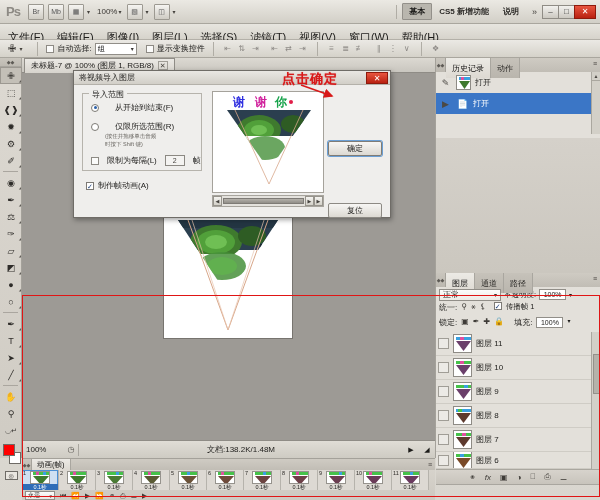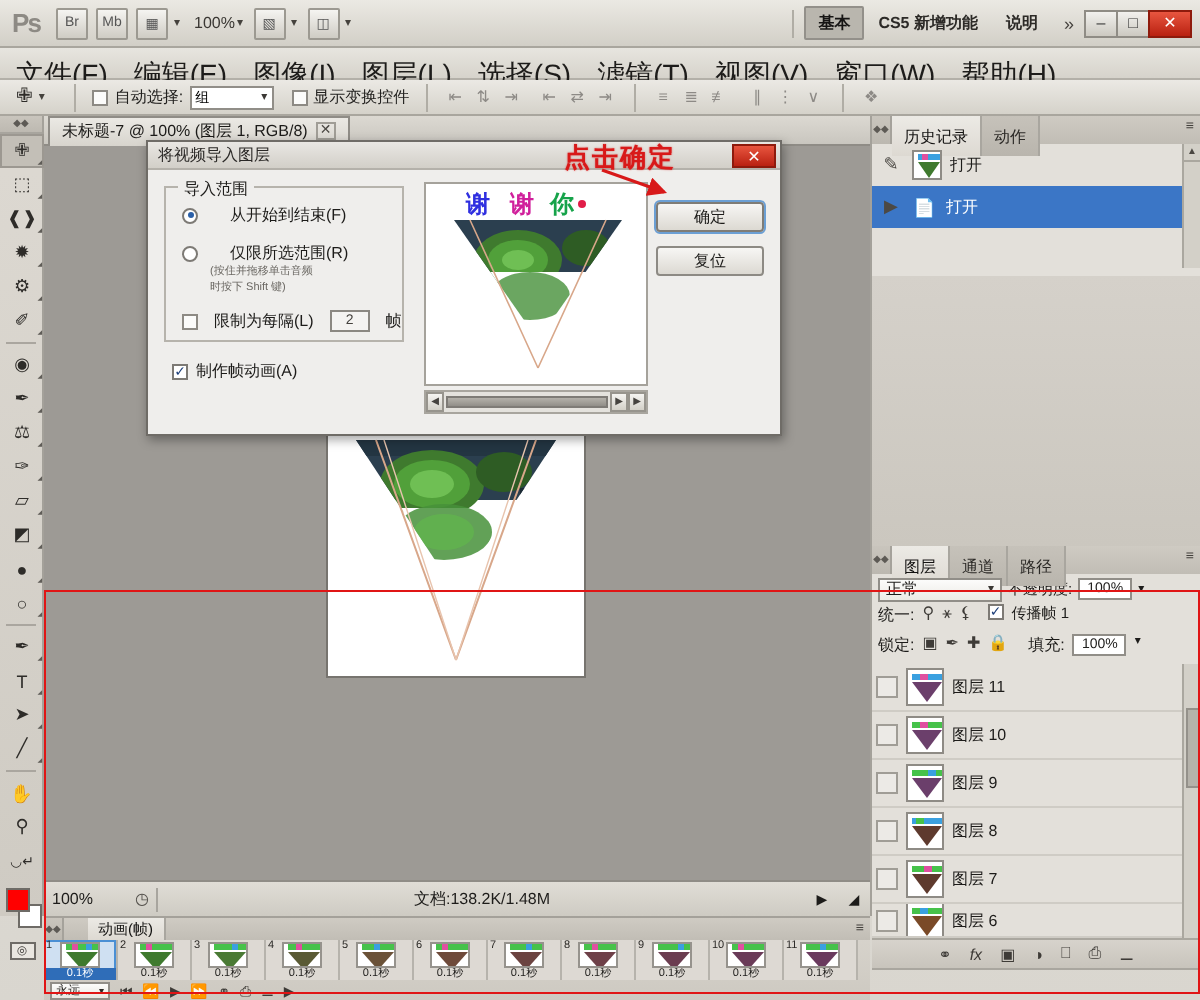--- a/index.html
+++ b/index.html
@@ -36,21 +36,21 @@
           display:flex; align-items:center; justify-content:center; font-size:8px; color:#333; margin-left:-1px;}
   .wbtn.close { background:linear-gradient(#e8553f,#b92111); color:#fff; border-color:#8e1a0c; width:22px;}
 
   
   .menubar {
     position:absolute; left:0; top:24px; width:600px; height:16px;
     background: linear-gradient(#e7e5df,#d6d3cb);
     border-bottom:1px solid #b3b0a8;
     display:flex; align-items:center; padding-left:8px;
   }
-  .menu-item { font-size:14px; color:#1d1c1a; margin-right:13px; white-space:nowrap;margin-top:12px; }
+  .menu-item { font-size:11px; color:#1d1c1a; margin-right:13px; white-space:nowrap;margin-top:12px; }
 
   
   .optionsbar {
     position:absolute; left:0; top:40px; width:600px; height:18px;
     background: linear-gradient(#ebe9e4,#d5d2ca);
     border-bottom:1px solid #a9a69e;
     display:flex; align-items:center; padding-left:4px; gap:3px;
   }
   .opt-tool { display:flex; align-items:center; gap:2px; padding:0 4px; }
   .chk { width:8px; height:8px; border:1px solid #8d8a84; background:#fbfbfa; display:inline-block; }
@@ -128,21 +128,21 @@
   .chk-on { width:8px; height:8px; border:1px solid #7d7a75; background:#fff; font-size:7px; line-height:7px;
             color:#1d3f7a; text-align:center; }
   .preview { position:absolute; left:138px; top:6px; width:112px; height:102px; background:#fff; border:1px solid #a5a29b; overflow:hidden;}
   .prev-slider { position:absolute; left:138px; top:110px; width:112px; height:12px;
                  background:#e4e2dd; border:1px solid #a8a59e; display:flex; align-items:center; }
   .ps-btn { width:9px; height:10px; border:1px solid #97948d; background:linear-gradient(#f5f4f1,#d3d0c8); font-size:5px;
             display:flex; align-items:center; justify-content:center; color:#46433f;}
   .ps-track { flex:1; height:6px; margin:0 1px; background:linear-gradient(#b4b1aa,#918e88); border:1px solid #7e7b76;}
   .dlg-buttons { position:absolute; right:8px; top:16px; display:flex; flex-direction:column; gap:7px; }
   .dbtn { width:54px; height:15px; border:1px solid #8d8a84; background:linear-gradient(#f7f6f4,#dcd9d2);
-          font-size:8px; color:#1d1c1a; display:flex; align-items:center; justify-content:center; border-radius:2px;}
+          font-size:8px; color:#1d1c1a; display:flex; align-items:center; justify-content:center; border-radius:2px;margin-top:40px;}
   .dbtn.primary { box-shadow: 0 0 0 1px #6b9fd4; border-color:#7f7c76; }
 
   
   .dock { position:absolute; left:435px; top:58px; width:165px; height:400px;
           background:linear-gradient(#d9d5ce,#cecac2); border-left:1px solid #a4a19a; }
   .panel { border-bottom:1px solid #a9a69f; }
   .panel-tabbar { height:14px; background:linear-gradient(#cfcbc3,#c1bdb5); display:flex; align-items:stretch; position:relative;}
   .pgrip { width:10px; background:linear-gradient(#c9c5bd,#bcb8b0); border-right:1px solid #a5a29b;
            display:flex; align-items:center; justify-content:center; font-size:5px; color:#5d5a55;}
   .ptab { font-size:8px; color:#2b2926; padding:10px 6px; display:flex; align-items:center;
@@ -173,21 +173,21 @@
   .lay-scroll { position:absolute; right:0; top:0; bottom:0; width:9px; background:#d3d0c8; border-left:1px solid #aaa79f;}
   .lay-thumbbar { position:absolute; left:1px; top:22px; width:7px; height:40px; background:#b5b2aa; border:1px solid #94918a;}
   .lay-footer { height:15px; background:linear-gradient(#d7d3cc,#c8c4bc); display:flex; align-items:center;
                 justify-content:center; gap:9px; font-size:8px; color:#3e3b37; border-top:1px solid #aaa79f;}
 
   
   .animpanel { position:absolute; left:22px; top:458px; width:413px; height:42px;
                background:linear-gradient(#dad6cf,#cdc9c1); border-top:1px solid #a4a19a; }
   .anim-tabbar { height:11px; background:linear-gradient(#cfcbc3,#c1bdb5); display:flex; align-items:stretch; position:relative;}
   .anim-tab { font-size:7.5px; padding:1px 5px; display:flex; align-items:center;
-              background:linear-gradient(#eceae5,#ddd9d2); border-right:1px solid #a9a69f; color:#131211;margin-left:12px;}
+              background:linear-gradient(#eceae5,#ddd9d2); border-right:1px solid #a9a69f; color:#131211;}
   .frames { height:20px; display:flex; align-items:stretch; overflow:hidden; }
   .frame { width:37px; border-right:1px solid #b6b3ac; position:relative; background:#ddd9d3;
            display:flex; flex-direction:column; align-items:center; }
   .frame.sel { background:#cfe0f2; box-shadow: inset 0 0 0 1px #4a8fd4; }
   .frm-num { position:absolute; left:1px; top:0; font-size:5.5px; color:#2b2926; }
   .frm-thumb { width:20px; height:14px; margin-top:1px; border:1px solid #96938d; background:#fff; overflow:hidden; position:relative;}
   .frm-delay { font-size:5.5px; color:#1d1c1a; line-height:6px; }
   .frame.sel .frm-delay { background:#2f6db8; color:#fff; width:100%; text-align:center; }
   .anim-footer { height:11px; display:flex; align-items:center; gap:5px; padding-left:3px; font-size:6.5px; color:#2b2926;}
   .loopsel { width:30px; height:9px; border:1px solid #918e88; background:linear-gradient(#fcfcfb,#e9e7e2);

